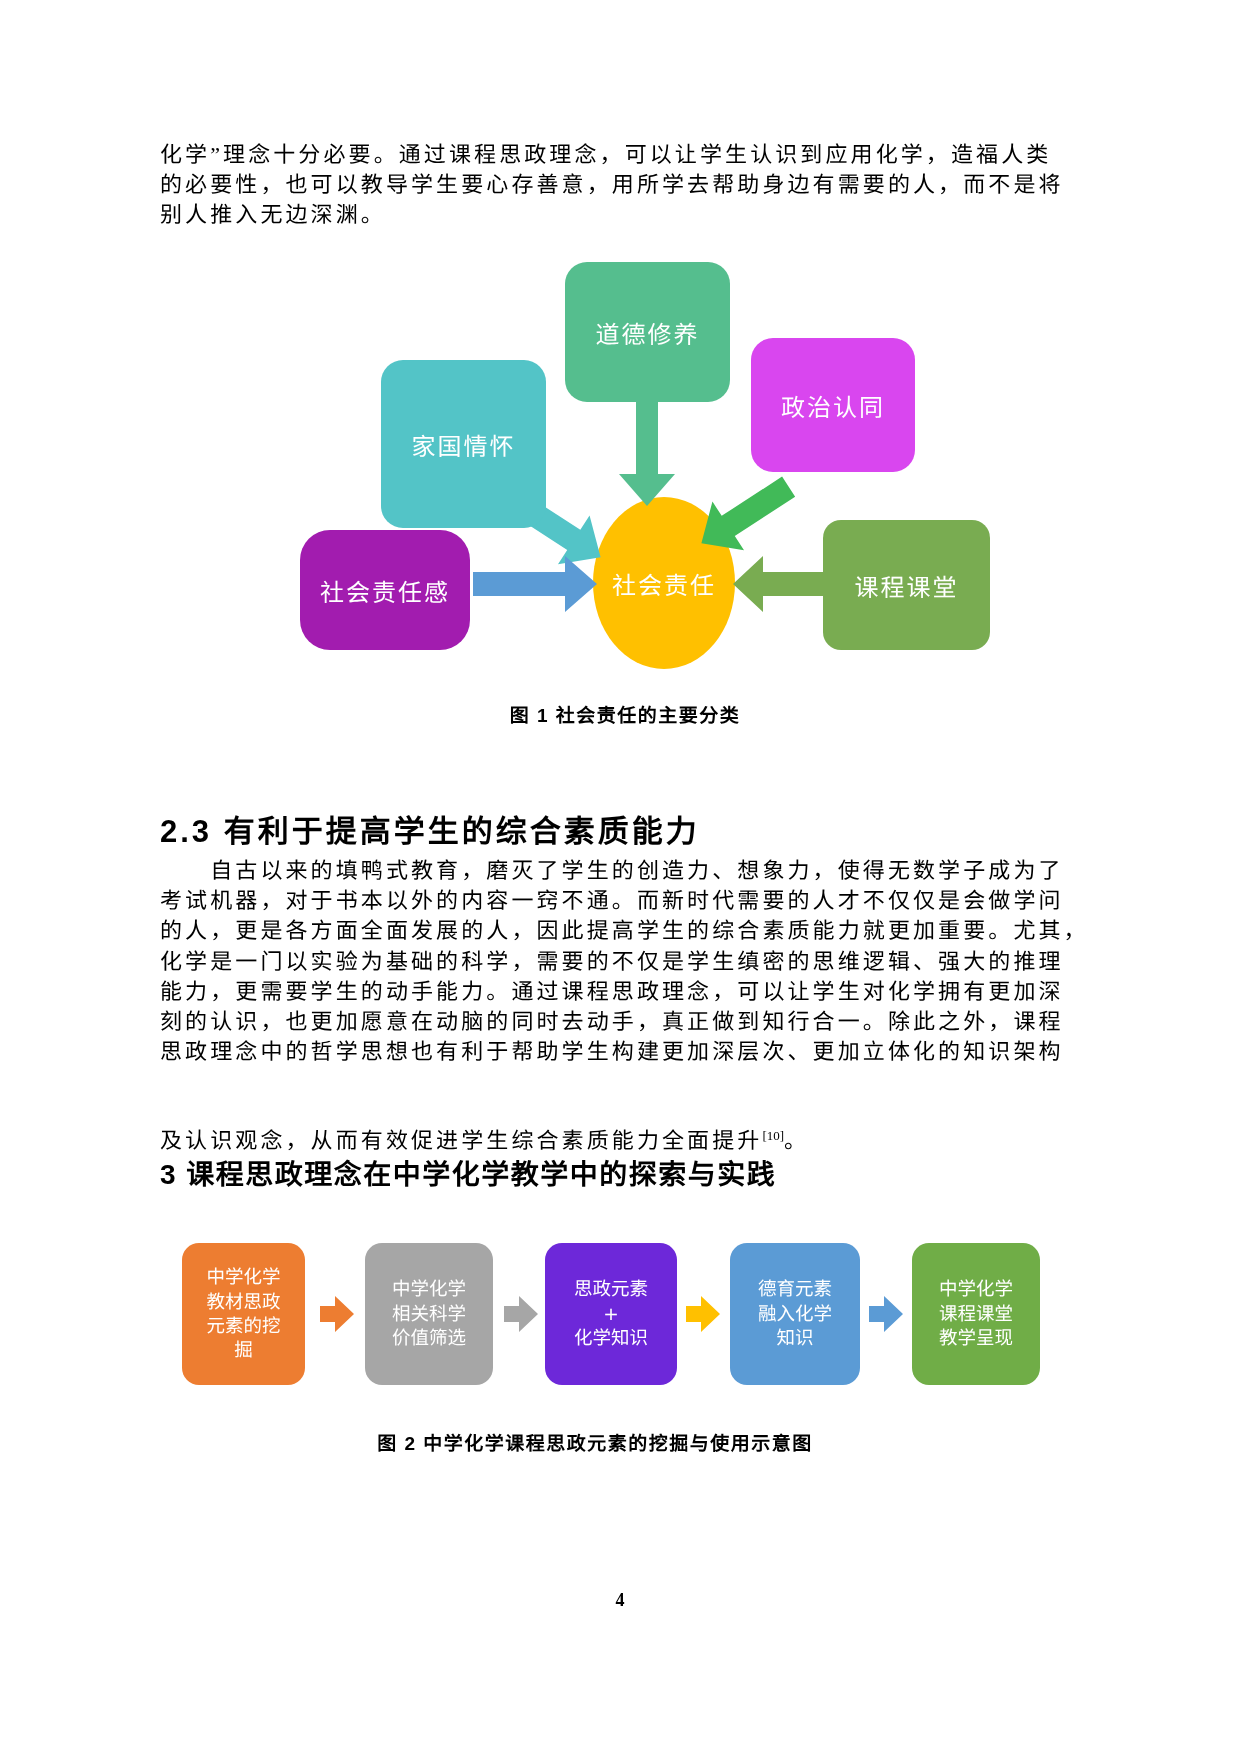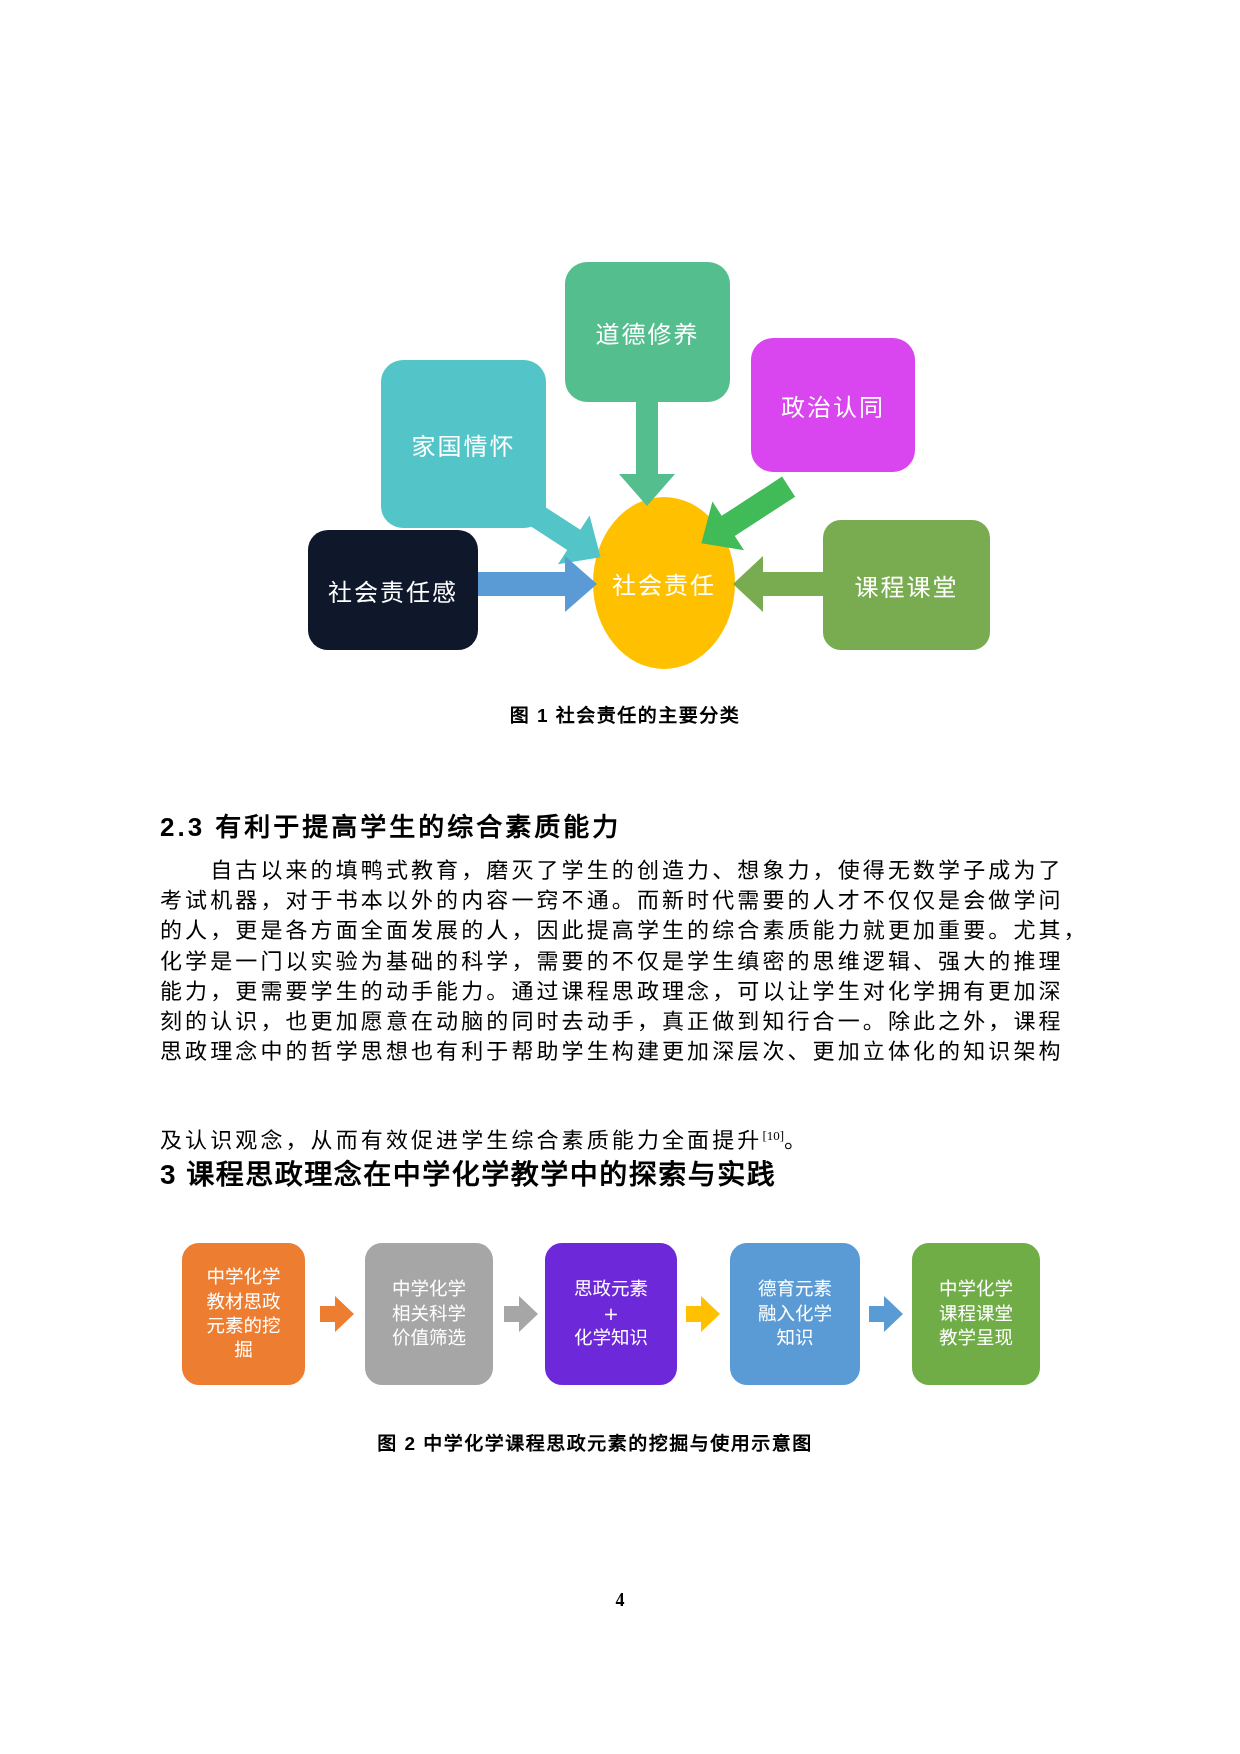--- a/index.html
+++ b/index.html
@@ -46,20 +46,23 @@
   .pagenum{
     position:absolute;left:0;top:1590px;width:1240px;text-align:center;
     font-weight:bold;font-size:18px;
   }
 </style>
 </head>
 <body>
 
 <div class="page">
 
+  <div class="abs bodytext" style="left:160px;top:140px;width:930px;">化学”理念十分必要。通过课程思政理念，可以让学生认识到应用化学，造福人类
+的必要性，也可以教导学生要心存善意，用所学去帮助身边有需要的人，而不是将
+别人推入无边深渊。</div>
 
   <div class="abs" style="left:0;top:0;width:1240px;height:700px;">
 
     <div class="fcircle" style="left: 593px; top: 497px; width: 142px; height: 172px; background-color: rgb(255, 192, 0);">
       <span>社会责任</span>
     </div>
 
     <svg class="arr" style="left:505px;top:500px;transform:rotate(33deg);" width="104" height="58" viewBox="0 0 104 58">
       <polygon points="0,17 72,17 72,0 104,29 72,58 72,41 0,41" style="fill: rgb(83, 196, 199);"></polygon>
     </svg>
@@ -85,32 +88,32 @@
     </div>
 
     <div class="fbox" style="left: 565px; top: 262px; width: 165px; height: 140px; background-color: rgb(85, 190, 142);">
       <span>道德修养</span>
     </div>
 
     <div class="fbox" style="left: 751px; top: 338px; width: 164px; height: 134px; background-color: #d946ef;">
       <span>政治认同</span>
     </div>
 
-    <div class="fbox" style="left: 300px; top: 530px; width: 170px; height: 120px; border-radius: 20px; background-color: #0f172a; margin-left: 8px;">
+    <div class="fbox" style="left: 300px; top: 530px; width: 170px; height: 120px; border-radius: 30px; background-color: #a21caf;">
       <span>社会责任感</span>
     </div>
 
     <div class="fbox" style="left: 823px; top: 520px; width: 167px; height: 130px; border-radius: 18px; background-color: rgb(121, 172, 81);">
       <span>课程课堂</span>
     </div>
   </div>
 
   <div class="abs caption" style="left:160px;top:700px;width:930px;">图 1 社会责任的主要分类</div>
 
-  <div class="abs heading" style="left:160px;top:806px;font-size:26px;letter-spacing:3px;text-align:right;">2.3 有利于提高学生的综合素质能力</div>
+  <div class="abs heading" style="left:160px;top:806px;font-size:31px;letter-spacing:3px;text-align:right;">2.3 有利于提高学生的综合素质能力</div>
 
   <div class="abs bodytext" style="left:160px;top:856px;width:935px;">　　自古以来的填鸭式教育，磨灭了学生的创造力、想象力，使得无数学子成为了
 考试机器，对于书本以外的内容一窍不通。而新时代需要的人才不仅仅是会做学问
 的人，更是各方面全面发展的人，因此提高学生的综合素质能力就更加重要。尤其，
 化学是一门以实验为基础的科学，需要的不仅是学生缜密的思维逻辑、强大的推理
 能力，更需要学生的动手能力。通过课程思政理念，可以让学生对化学拥有更加深
 刻的认识，也更加愿意在动脑的同时去动手，真正做到知行合一。除此之外，课程
 思政理念中的哲学思想也有利于帮助学生构建更加深层次、更加立体化的知识架构</div>
   <div class="abs bodytext" style="left:160px;top:1091px;width:935px;">
     <span>及认识观念，从而有效促进学生综合素质能力全面提升</span><sup class="ref">[10]</sup><span>。</span>

